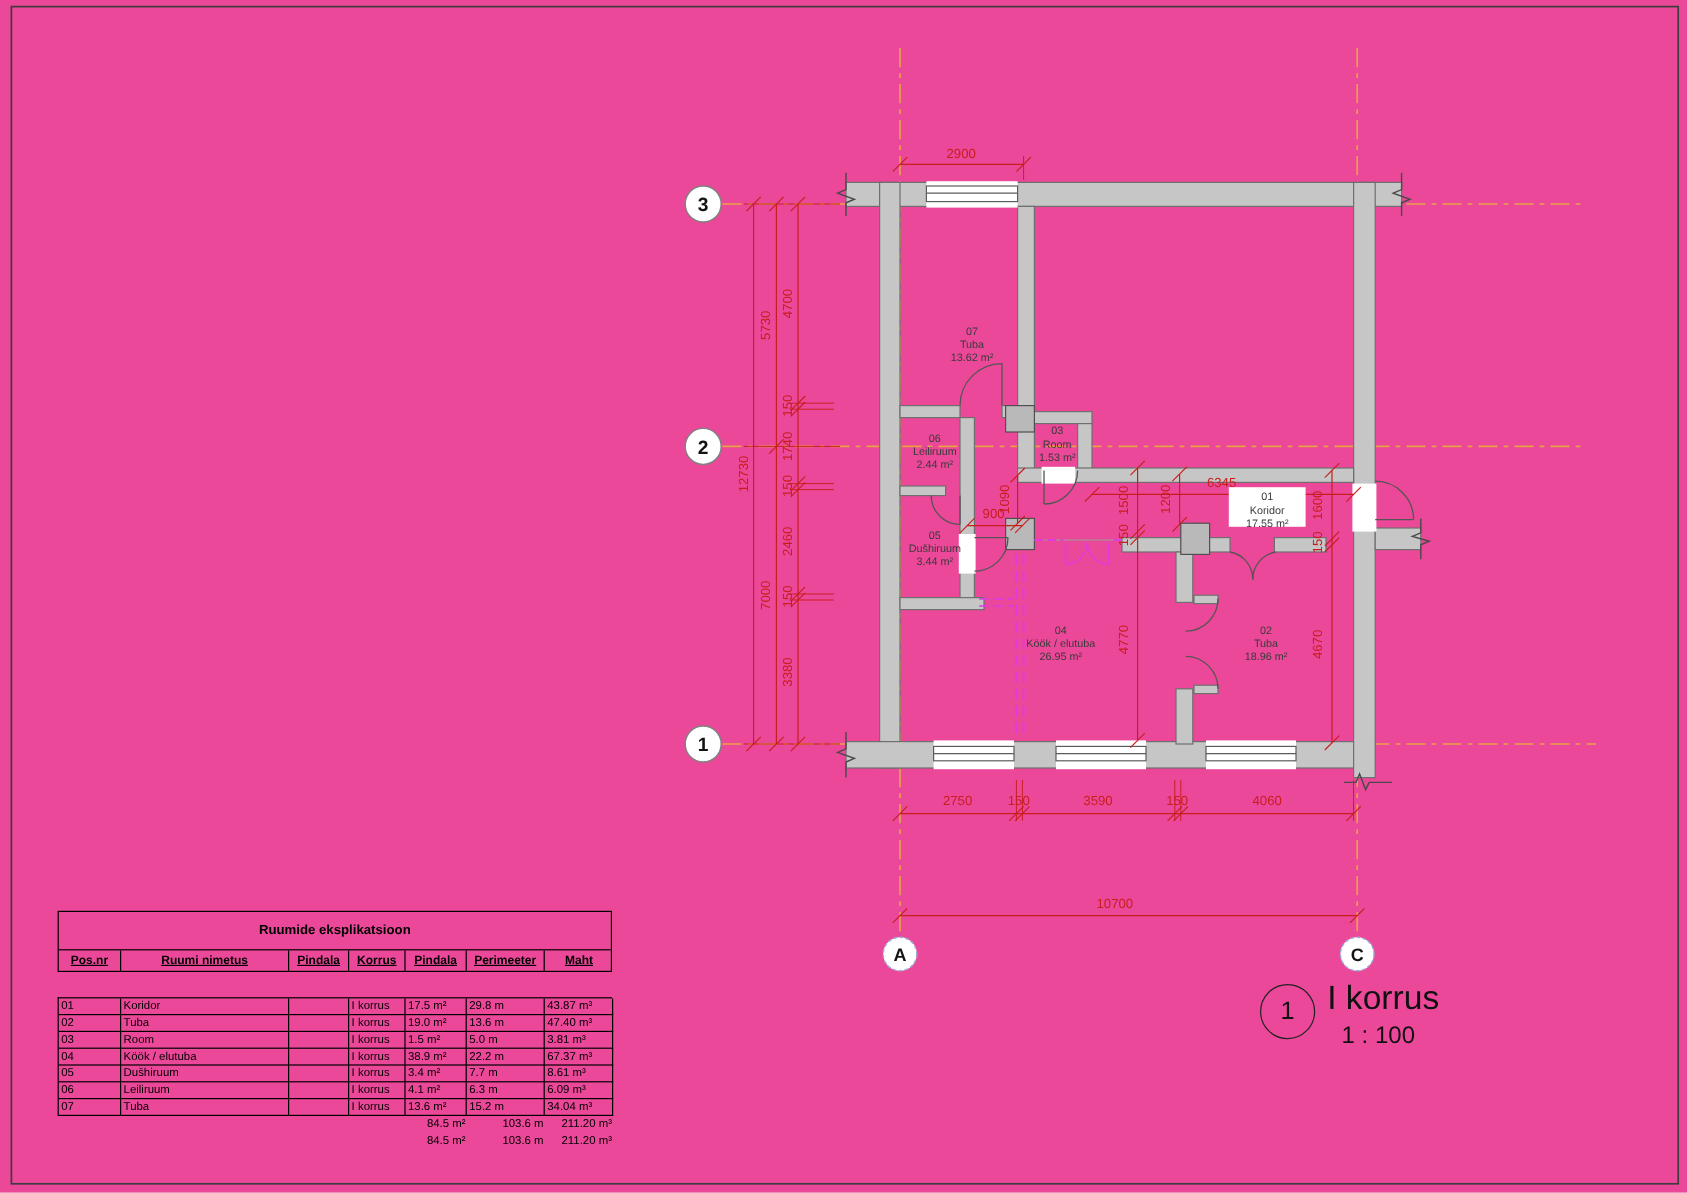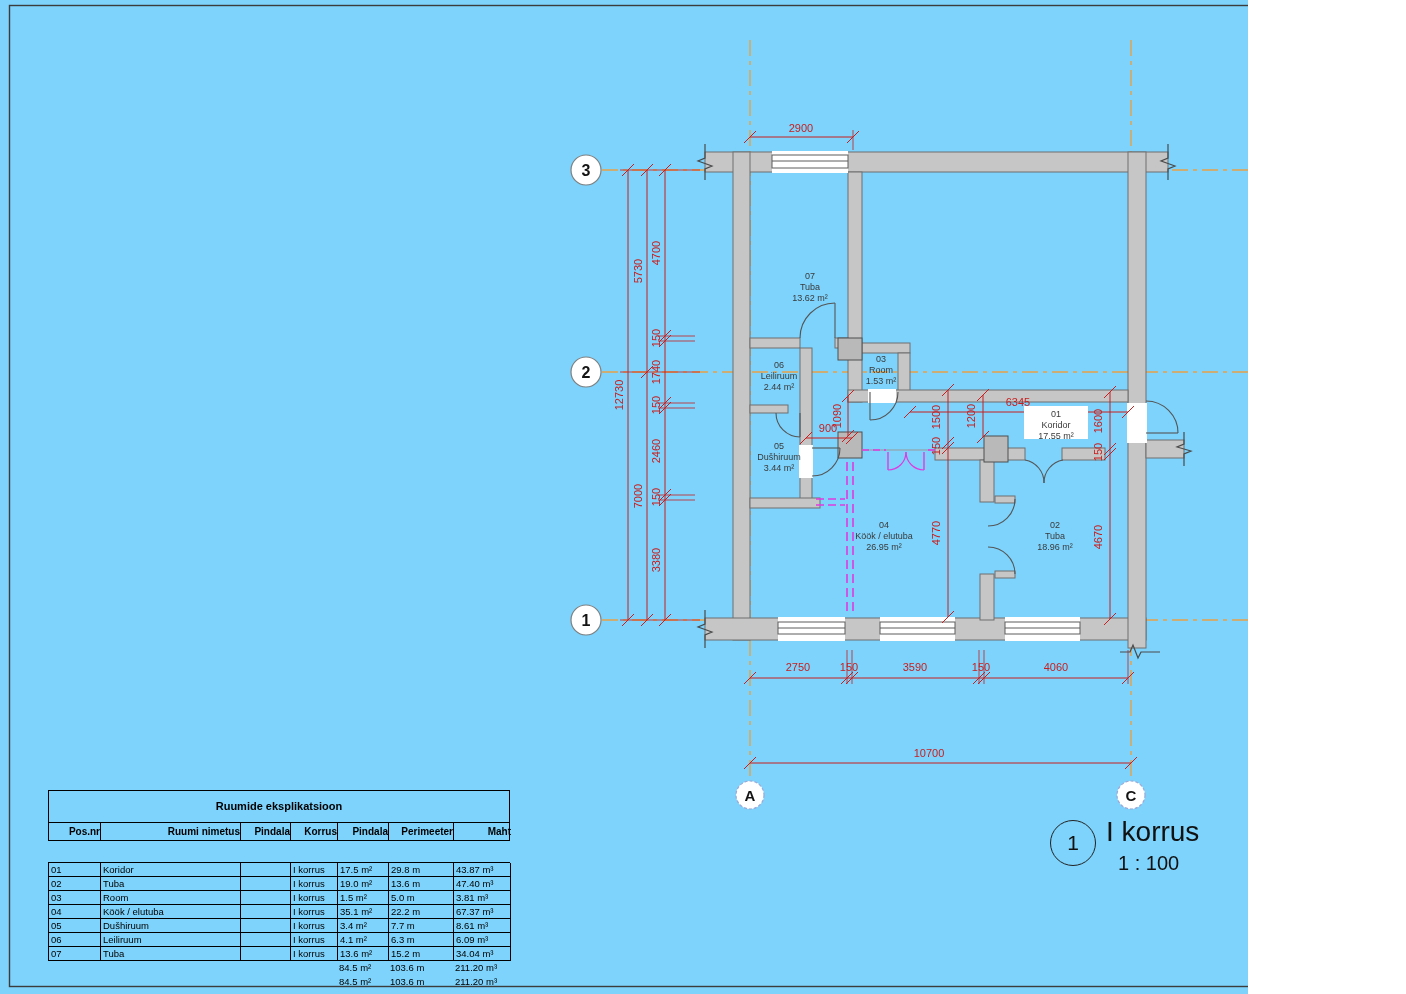--- a/index.html
+++ b/index.html
@@ -1,40 +1,40 @@
 <!DOCTYPE html>
 <html><head>
 <meta charset="utf-8">
 <style>
   html,body{margin:0;padding:0;background:#ffffff;}
-  .page{position:relative;width:1248px;height:994px;background:#7dd3fc;
+  .page{position:relative;width:1406px;height:994px;background:#ec4899;
         font-family:"Liberation Sans",sans-serif;overflow:hidden;}
   svg{position:absolute;left:0;top:0;}
   svg text{font-family:"Liberation Sans",sans-serif;}
   .dim{fill:#c81e1e;font-size:11px;text-anchor:middle;}
   .room{fill:#3a3a3a;font-size:9px;text-anchor:middle;}
   .bub{fill:#141414;font-size:16px;text-anchor:middle;font-weight:bold;}
   .bub2{fill:#141414;font-size:15px;text-anchor:middle;font-weight:bold;}
 
   
-  .schedule{position:absolute;left:48px;top:790px;width:462px;font-size:9.5px;color:#000;}
+  .schedule{position:absolute;left:48px;top:759px;width:462px;font-size:9.5px;color:#000;}
   .sch-head{border:1.2px solid #000;}
   .sch-title{height:31px;line-height:31px;text-align:center;font-weight:bold;font-size:11px;
              border-bottom:1.2px solid #000;}
   .grid7{display:grid;grid-template-columns:52px 140px 50px 47px 51px 65px 57px;}
   .sch-headrow{height:17px;}
-  .sch-headrow .sch-cell{border-right:1.2px solid #000;font-weight:bold;text-align:right;
-                         font-size:10px;line-height:17px;overflow:hidden;}
+  .sch-headrow .sch-cell{border-right:1.2px solid #000;font-weight:bold;text-align:center;
+                         font-size:10px;line-height:17px;overflow:hidden;text-decoration:underline;}
   .sch-headrow .sch-cell:last-child{border-right:none;}
   .sch-body{margin-top:21px;border-top:1px solid #000;border-left:1px solid #000;}
   .sch-row{height:14px;}
   .sch-row .sch-cell{border-right:1px solid #000;border-bottom:1px solid #000;
                      line-height:13px;padding-left:2px;overflow:hidden;white-space:nowrap;}
   .sch-total{height:14px;line-height:14px;}
-  .sch-total .sch-cell{padding-left:2px;overflow:hidden;white-space:nowrap;}
+  .sch-total .sch-cell{padding-left:2px;overflow:hidden;white-space:nowrap;text-align:right;}
 
   
   .view-title{position:absolute;left:1050px;top:816px;color:#111;}
   .vt-circle{position:absolute;left:0;top:4px;width:44px;height:44px;border:1.6px solid #222;
              border-radius:50%;text-align:center;line-height:44px;font-size:21px;}
   .vt-name{position:absolute;left:56px;top:0;font-size:28px;white-space:nowrap;}
   .vt-scale{position:absolute;left:68px;top:36px;font-size:20px;white-space:nowrap;}
 </style>
 </head>
 <body>
@@ -344,21 +344,21 @@
           <div class="sch-cell">I korrus</div>
           <div class="sch-cell">1.5 m²</div>
           <div class="sch-cell">5.0 m</div>
           <div class="sch-cell">3.81 m³</div>
         </div>
         <div class="grid7 sch-row">
           <div class="sch-cell">04</div>
           <div class="sch-cell">Köök / elutuba</div>
           <div class="sch-cell"></div>
           <div class="sch-cell">I korrus</div>
-          <div class="sch-cell">35.1 m²</div>
+          <div class="sch-cell">38.9 m²</div>
           <div class="sch-cell">22.2 m</div>
           <div class="sch-cell">67.37 m³</div>
         </div>
         <div class="grid7 sch-row">
           <div class="sch-cell">05</div>
           <div class="sch-cell">Dušhiruum</div>
           <div class="sch-cell"></div>
           <div class="sch-cell">I korrus</div>
           <div class="sch-cell">3.4 m²</div>
           <div class="sch-cell">7.7 m</div>

